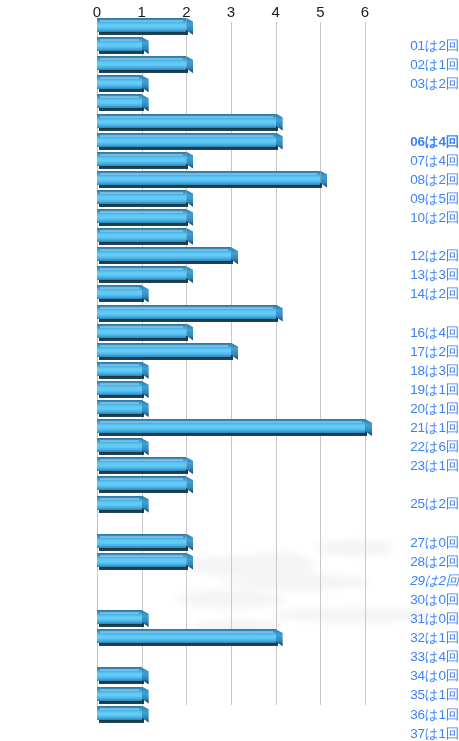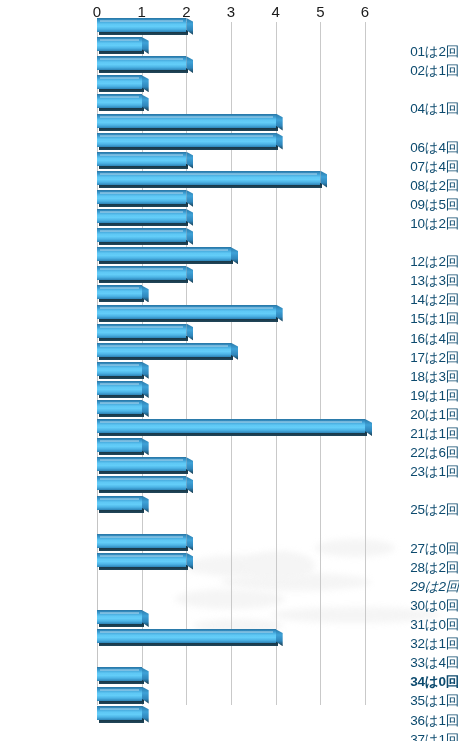--- a/index.html
+++ b/index.html
@@ -34,26 +34,26 @@
     font-size:15px;color:#1a1a1a;
     transform:translateX(-50%);
     white-space:nowrap;
   }
 
   
   .row{
     position:absolute;left:0;width:459px;height:19px;
   }
   .row-label{
-    position:absolute;right:0px;top:18px;
+    position:absolute;right:0px;top:12px;
     width:79px;
     text-align:right;
     font-size:13.5px;
     line-height:19px;
-    color:#0c4a6e;
+    color:#3b82f6;
     white-space:nowrap;
     letter-spacing:-0.2px;
   }
 
   
   .bar-wrap{
     position:absolute;
     left:97px;
     height:17px;
   }
@@ -133,48 +133,48 @@
           <div class="row-label">02は1回</div>
           <div class="bar-wrap" title="02は1回" style="width: 44.67px; top: -6px;">
             <div class="bar-shadow"></div>
             <div class="bar">
               <div class="bar-top-hl"></div>
             </div>
             <div class="bar-cap"></div>
           </div>
         </div>
         <div class="row" style="top: 62.2px;">
+          <div class="row-label">03は2回</div>
           <div class="bar-wrap" title="03は2回" style="width: 89.34px; top: -6px;">
             <div class="bar-shadow"></div>
             <div class="bar">
               <div class="bar-top-hl"></div>
             </div>
             <div class="bar-cap"></div>
           </div>
         </div>
         <div class="row" style="top: 81.3px;">
-          <div class="row-label">04は1回</div>
           <div class="bar-wrap" title="04は1回" style="width: 44.67px; top: -6px;">
             <div class="bar-shadow"></div>
             <div class="bar">
               <div class="bar-top-hl"></div>
             </div>
             <div class="bar-cap"></div>
           </div>
         </div>
         <div class="row" style="top: 100.4px;">
           <div class="bar-wrap" title="05は1回" style="width: 44.67px; top: -6px;">
             <div class="bar-shadow"></div>
             <div class="bar">
               <div class="bar-top-hl"></div>
             </div>
             <div class="bar-cap"></div>
           </div>
         </div>
-        <div class="row" style="top: 119.5px;">
+        <div class="row" style="top: 119.5px; font-weight: bold;">
           <div class="row-label">06は4回</div>
           <div class="bar-wrap" title="06は4回" style="width: 178.68px; top: -6px;">
             <div class="bar-shadow"></div>
             <div class="bar">
               <div class="bar-top-hl"></div>
             </div>
             <div class="bar-cap"></div>
           </div>
         </div>
         <div class="row" style="top: 138.6px;">
@@ -250,21 +250,20 @@
           <div class="row-label">14は2回</div>
           <div class="bar-wrap" title="14は2回" style="width: 89.34px; top: -6px;">
             <div class="bar-shadow"></div>
             <div class="bar">
               <div class="bar-top-hl"></div>
             </div>
             <div class="bar-cap"></div>
           </div>
         </div>
         <div class="row" style="top: 291.4px;">
-          <div class="row-label">15は1回</div>
           <div class="bar-wrap" title="15は1回" style="width: 44.67px; top: -6px;">
             <div class="bar-shadow"></div>
             <div class="bar">
               <div class="bar-top-hl"></div>
             </div>
             <div class="bar-cap"></div>
           </div>
         </div>
         <div class="row" style="top: 310.5px;">
           <div class="row-label">16は4回</div>
@@ -416,21 +415,21 @@
         <div class="row" style="top: 635.2px;">
           <div class="row-label">33は4回</div>
           <div class="bar-wrap" title="33は4回" style="width: 178.68px; top: -6px;">
             <div class="bar-shadow"></div>
             <div class="bar">
               <div class="bar-top-hl"></div>
             </div>
             <div class="bar-cap"></div>
           </div>
         </div>
-        <div class="row" style="top: 654.3px; font-weight: bold;">
+        <div class="row" style="top: 654.3px;">
           <div class="row-label">34は0回</div>
         </div>
         <div class="row" style="top: 673.4px;">
           <div class="row-label">35は1回</div>
           <div class="bar-wrap" title="35は1回" style="width: 44.67px; top: -6px;">
             <div class="bar-shadow"></div>
             <div class="bar">
               <div class="bar-top-hl"></div>
             </div>
             <div class="bar-cap"></div>

